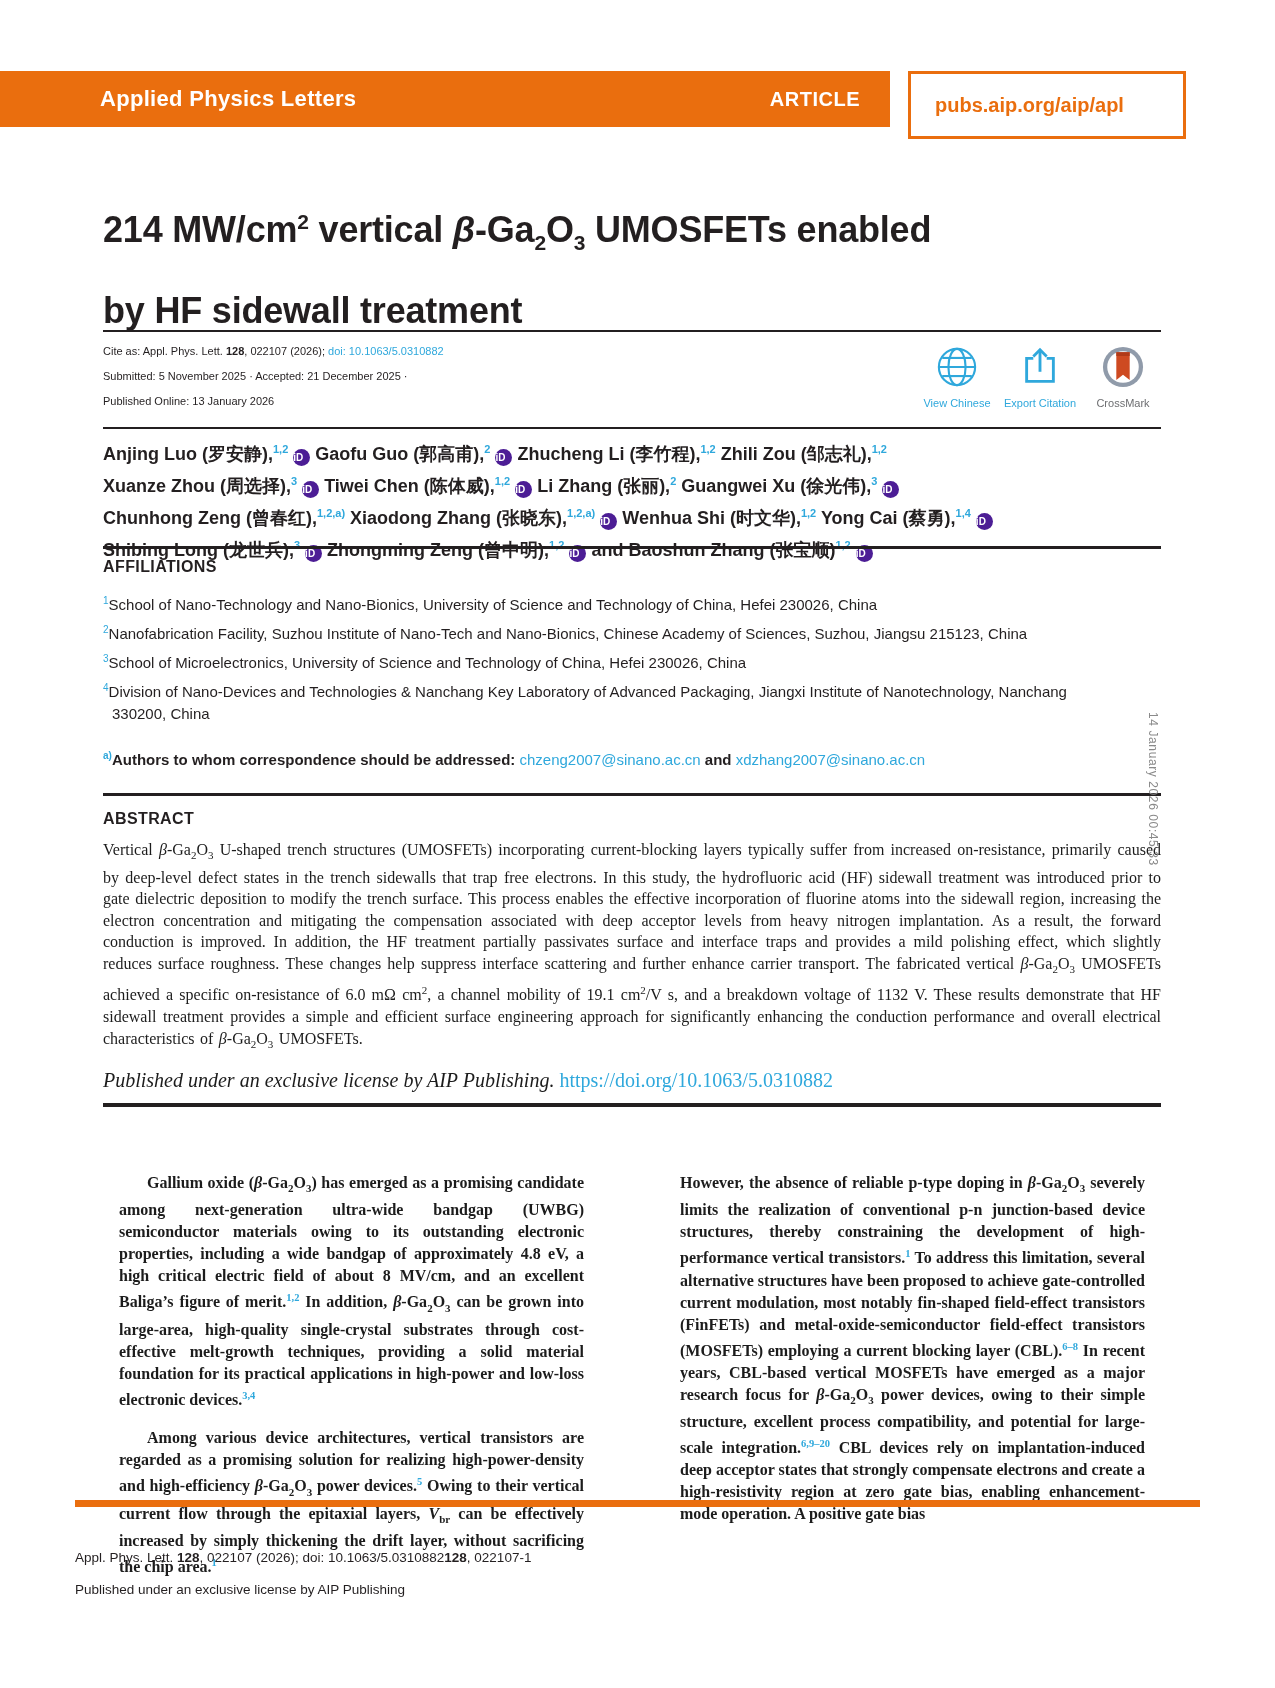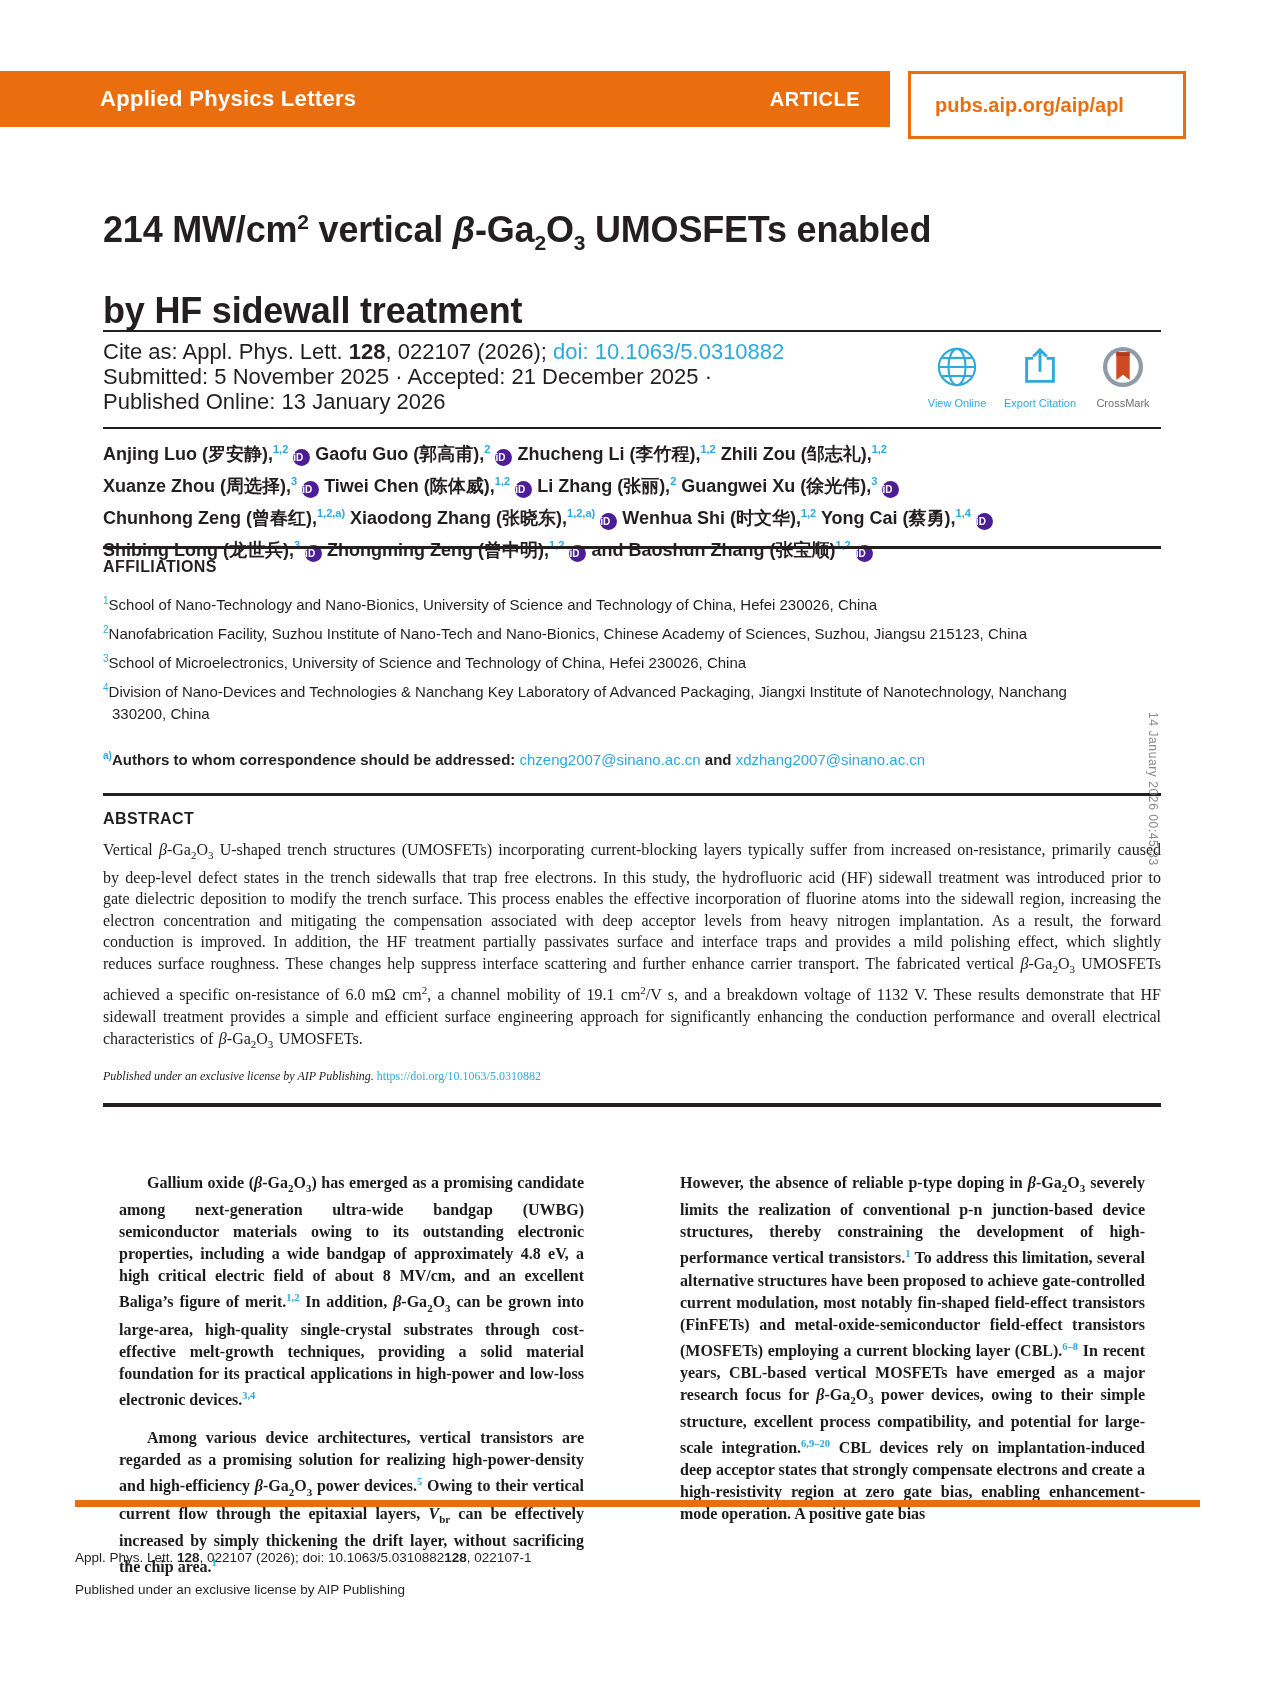--- a/index.html
+++ b/index.html
@@ -22,21 +22,21 @@
 
   
   .rule { position:absolute; left:103px; width:1058px; background:#231F20; }
   .r1 { top:330px; height:2px; }
   .r2 { top:427px; height:2px; }
   .r3 { top:546px; height:3px; }
   .r4 { top:793px; height:3px; }
   .r5 { top:1103px; height:4px; }
 
   
-  .citation { position:absolute; left:103px; top:339px; font-size:22px; line-height:25px; }
+  .citation { position:absolute; left:103px; top:339px; font-size:11px; line-height:25px; }
   .lnk { color:#2FA8DC; }
 
   
   .actions { position:absolute; left:916px; top:346px; width:248px; display:flex; justify-content:space-between; }
   .action { display:flex; flex-direction:column; align-items:center; width:82px; cursor:pointer; }
   .action svg { width:42px; height:42px; }
   .action-label { margin-top:5px; font-size:11px; }
   .blue-label { color:#2FA8DC; }
   .gray-label { color:#6D6E71; }
 
@@ -56,21 +56,21 @@
   .note { position:absolute; left:103px; top:750px; font-size:15px; font-weight:bold; }
   .note sup { color:#2FA8DC; font-size:10px; }
   .note .email { color:#2FA8DC; font-weight:normal; }
 
   
   .abs-heading { position:absolute; left:103px; top:810px; font-size:16px; font-weight:bold; letter-spacing:.4px; }
   .abstract { position:absolute; left:103px; top:839px; width:1058px; font-family:"Liberation Serif", serif;
               font-size:16px; line-height:21.5px; text-align:justify; color:#1c1c1c; word-spacing:1.5px; }
   .abstract sup, .abstract sub, .body-col sup, .body-col sub { font-size:11px; }
   .license { position:absolute; left:103px; top:1069px; font-family:"Liberation Serif", serif; font-style:italic;
-             font-size:12px; color:#1c1c1c; }
+             font-size:20px; color:#1c1c1c; }
   .license .lnk { font-style:normal; }
 
   
   .body-cols { position:absolute; left:103px; top:1156px; width:1058px; display:flex; gap:64px; }
   .body-col { width:497px; font-family:"Liberation Serif", serif; font-size:16px; line-height:22px;
               text-align:justify; color:#1c1c1c; }
   .body-col p { margin:16px; text-indent:28px;font-weight:bold; }
   .body-col p.no-indent { text-indent:0; }
   sup.r { color:#2FA8DC; font-size:10.5px; }
 
@@ -113,21 +113,21 @@
     <div class="action">
       <span>
         <svg viewBox="0 0 44 44" fill="none" stroke="#2FA8DC" stroke-width="2.2">
           <circle cx="22" cy="22" r="19"></circle>
           <ellipse cx="22" cy="22" rx="9" ry="19"></ellipse>
           <line x1="3" y1="22" x2="41" y2="22"></line>
           <line x1="6.5" y1="12.5" x2="37.5" y2="12.5"></line>
           <line x1="6.5" y1="31.5" x2="37.5" y2="31.5"></line>
         </svg>
       </span>
-      <span class="action-label blue-label">View Online</span>
+      <span class="action-label blue-label">View Chinese</span>
     </div>
     <div class="action">
       <span>
         <svg viewBox="0 0 44 44" fill="none" stroke="#2FA8DC" stroke-width="3">
           <path d="M15 13 H8 V37 H36 V13 H29"></path>
           <line x1="22" y1="27" x2="22" y2="5"></line>
           <path d="M15 11 L22 4 L29 11"></path>
         </svg>
       </span>
       <span class="action-label blue-label">Export Citation</span>

